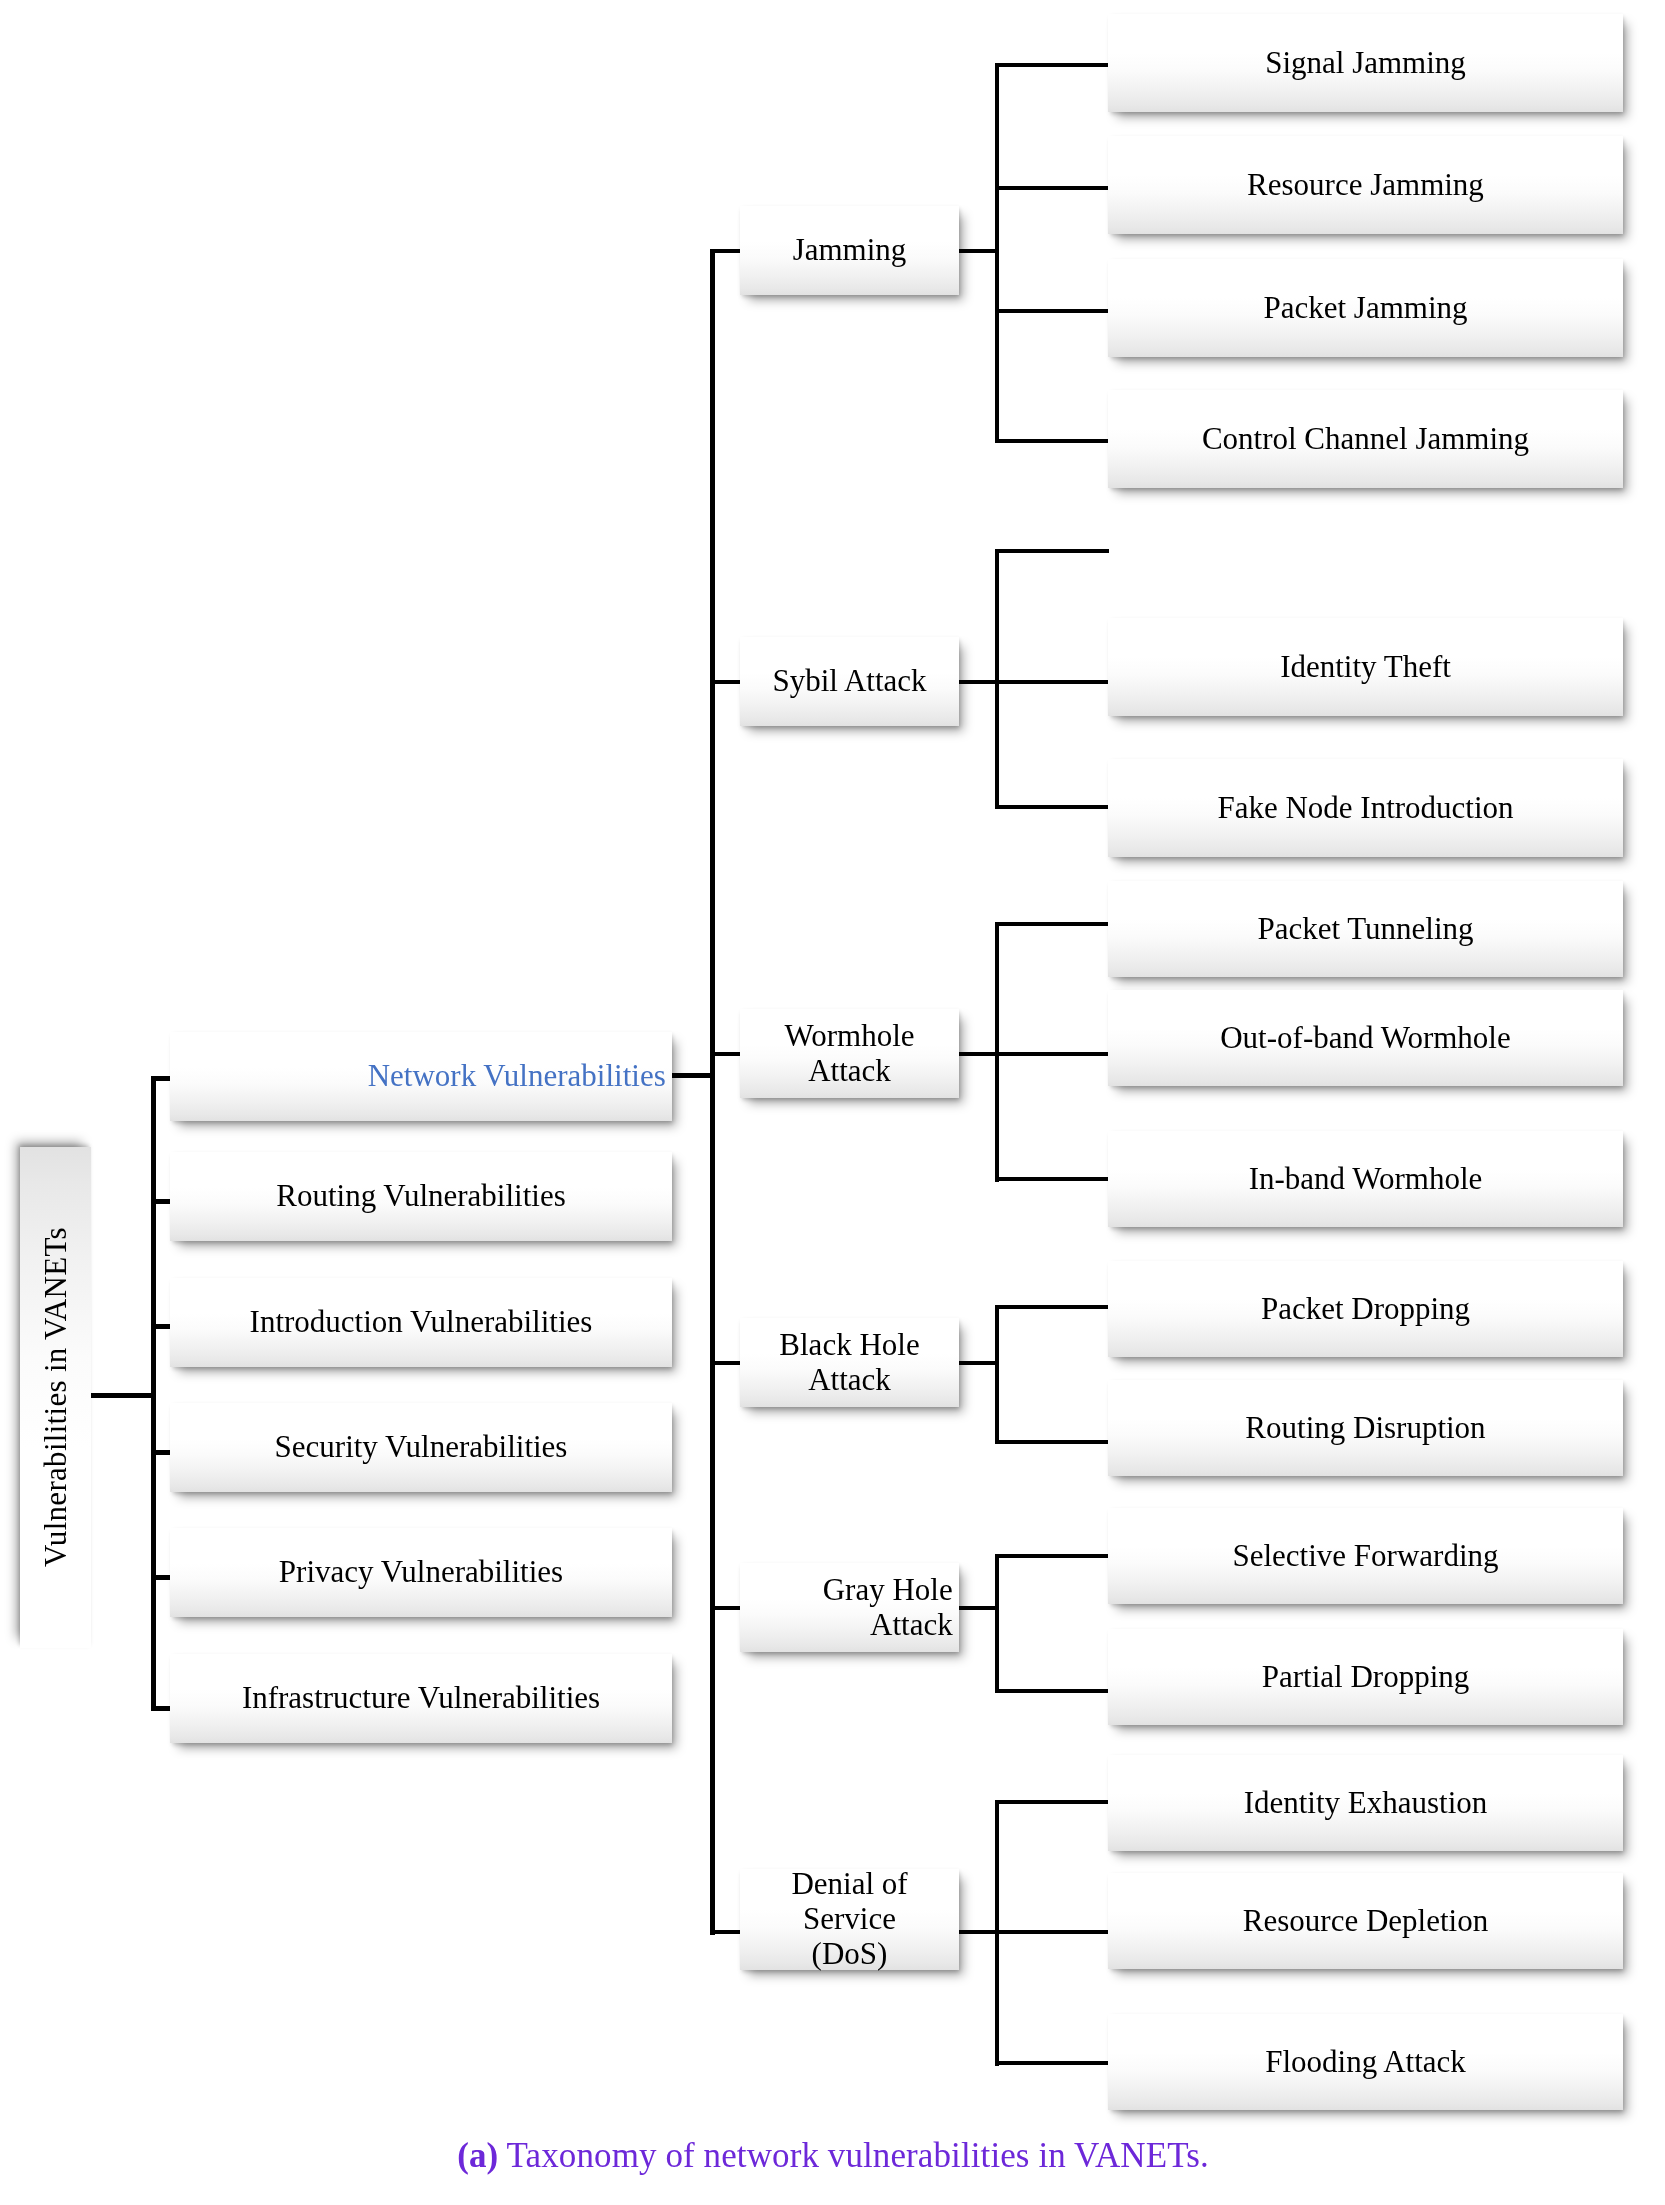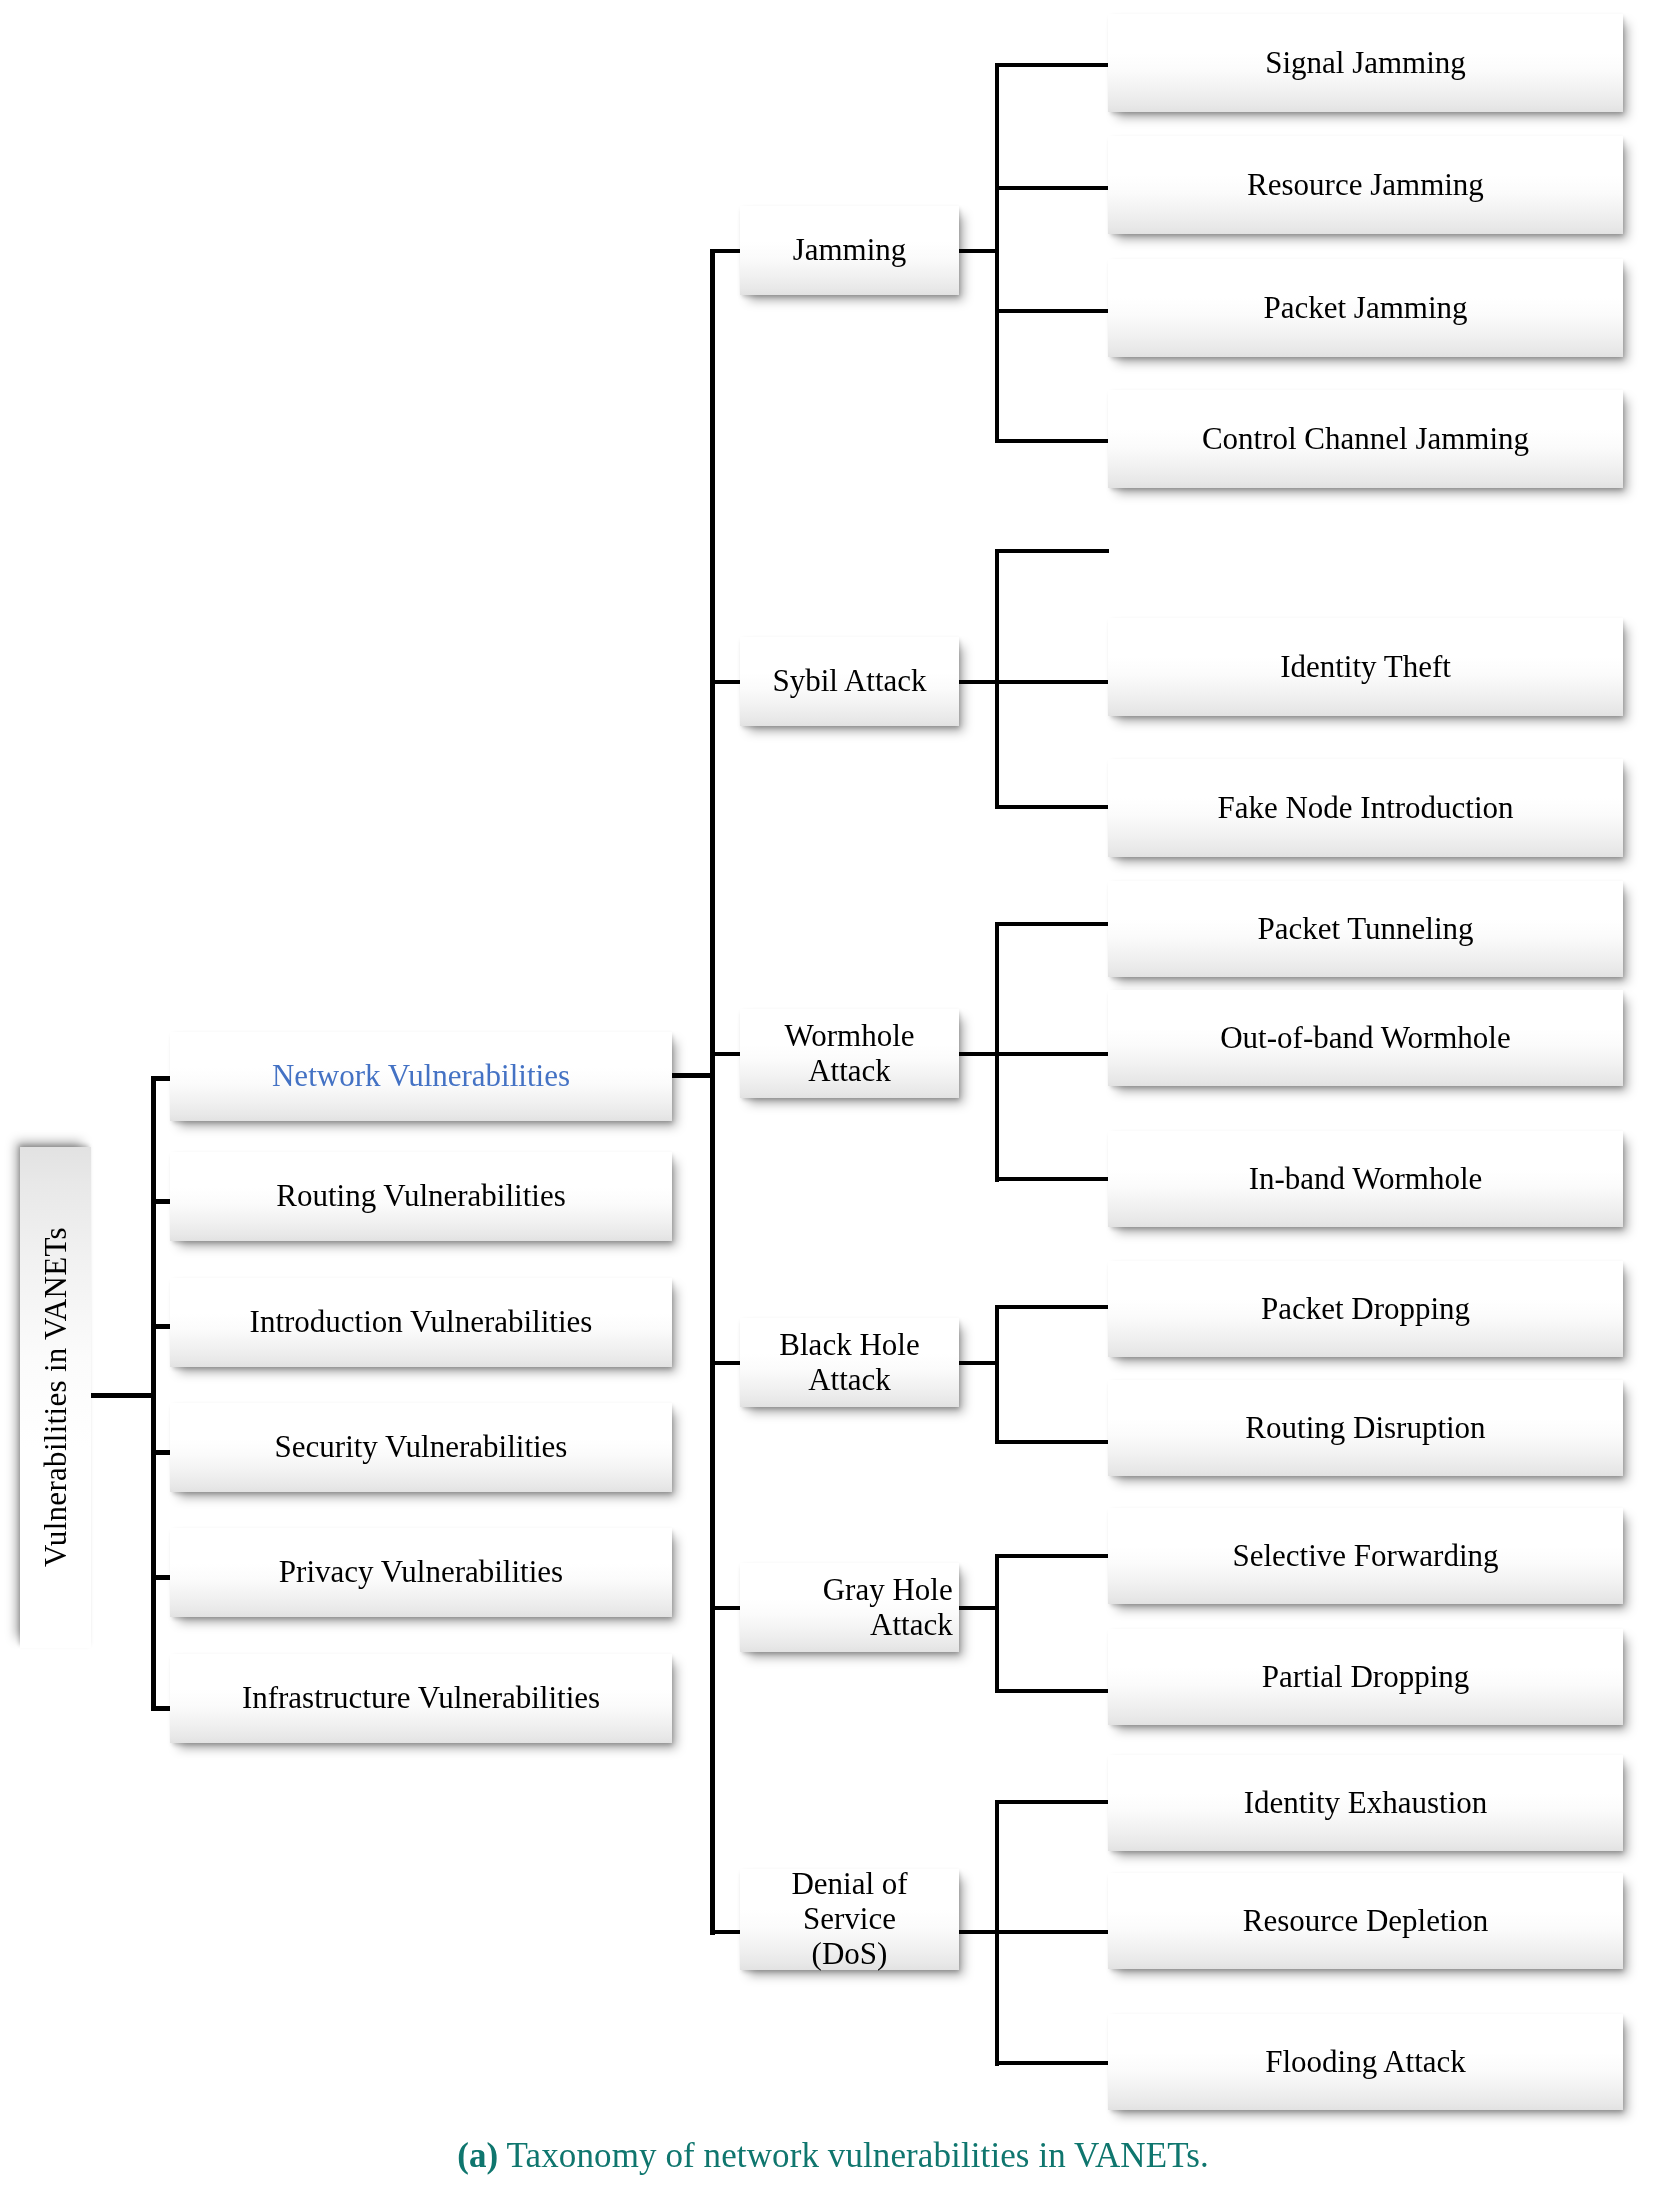--- a/index.html
+++ b/index.html
@@ -48,21 +48,21 @@
   .node.root {
     writing-mode: vertical-rl;
     transform: rotate(180deg);
     padding: 9px 0;
     line-height: 1;
     letter-spacing: 0.3px;
   }
 
   
   .node.lvl1 { font-size: 31px; }
-  .node.lvl1.accent { color: #4472C4; }
+  .node.lvl1.accent { color: #4472C4; justify-content: flex-end; }
 
   
   .node.lvl2 { font-size: 31px; }
 
   
   .node.lvl3 { font-size: 31px; }
 
   .node.root { font-size: 31px; }
 
   
@@ -81,21 +81,21 @@
   .vline.thin { width: 4.4px; }
   .hline.thin { height: 4.4px; }
 
   
   #caption {
     position: absolute;
     left: 0;
     width: 1666px;
     text-align: center;
     font-size: 35px;
-    color: #0f766e;
+    color: #6d28d9;
     letter-spacing: 0.1px;
   }
   #caption .lead { font-weight: bold; }
 </style>
 </head>
 <body>
 
 <div id="canvas">
 
   <div class="node root" style="left:20px; top:1147px; width:71px; height:501px;">

